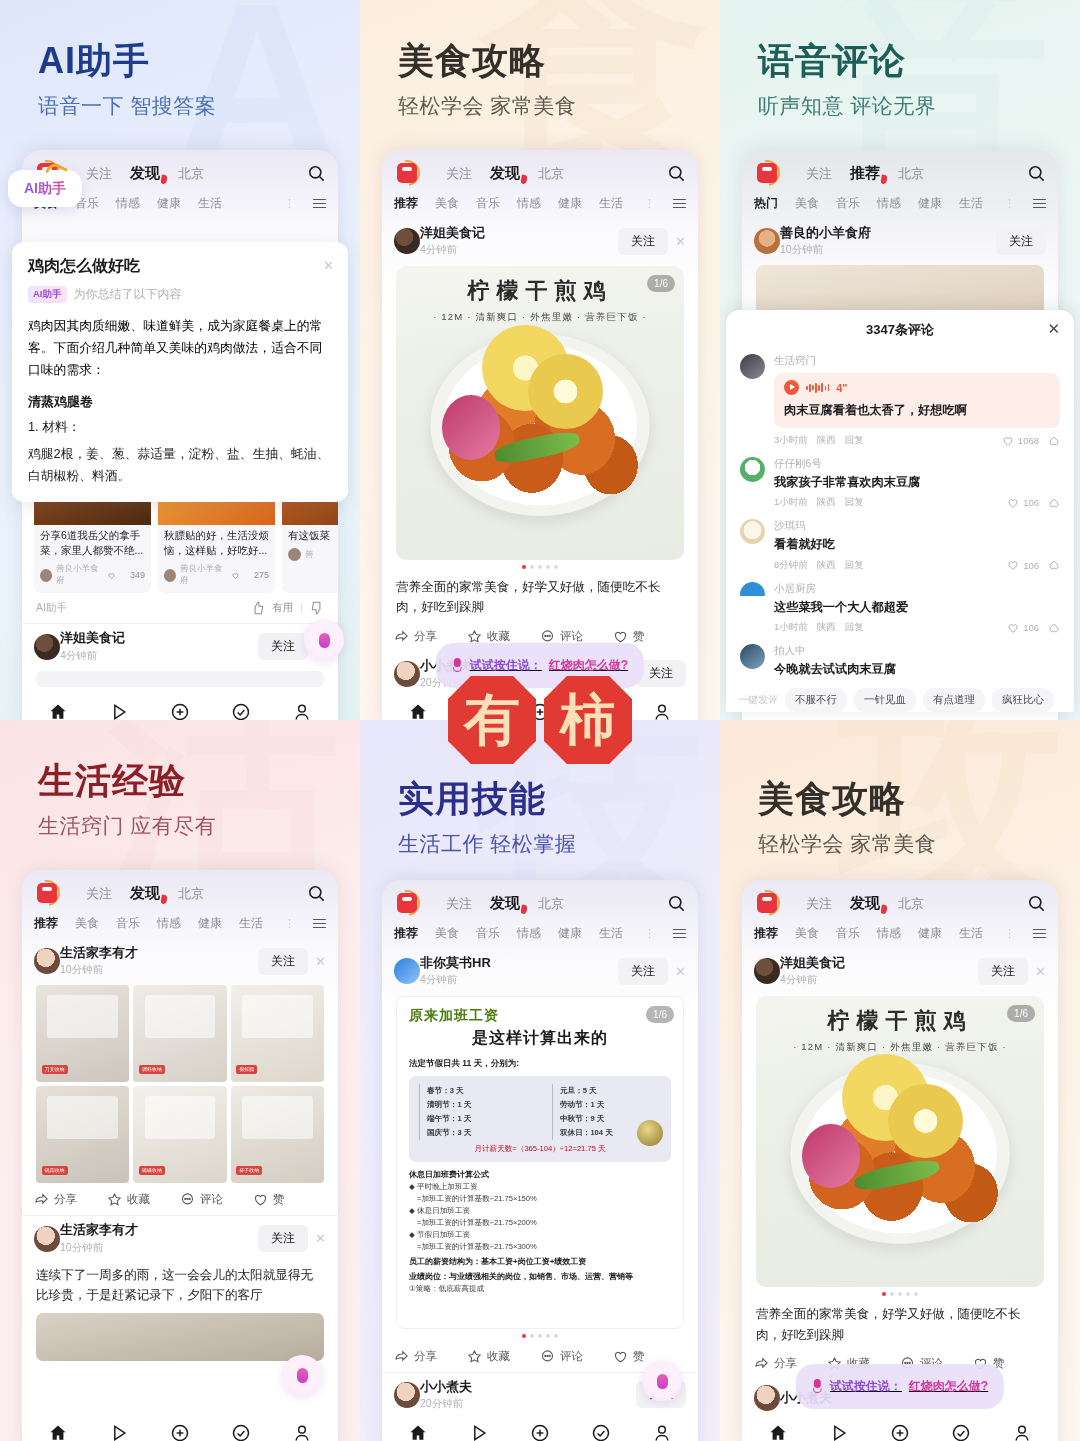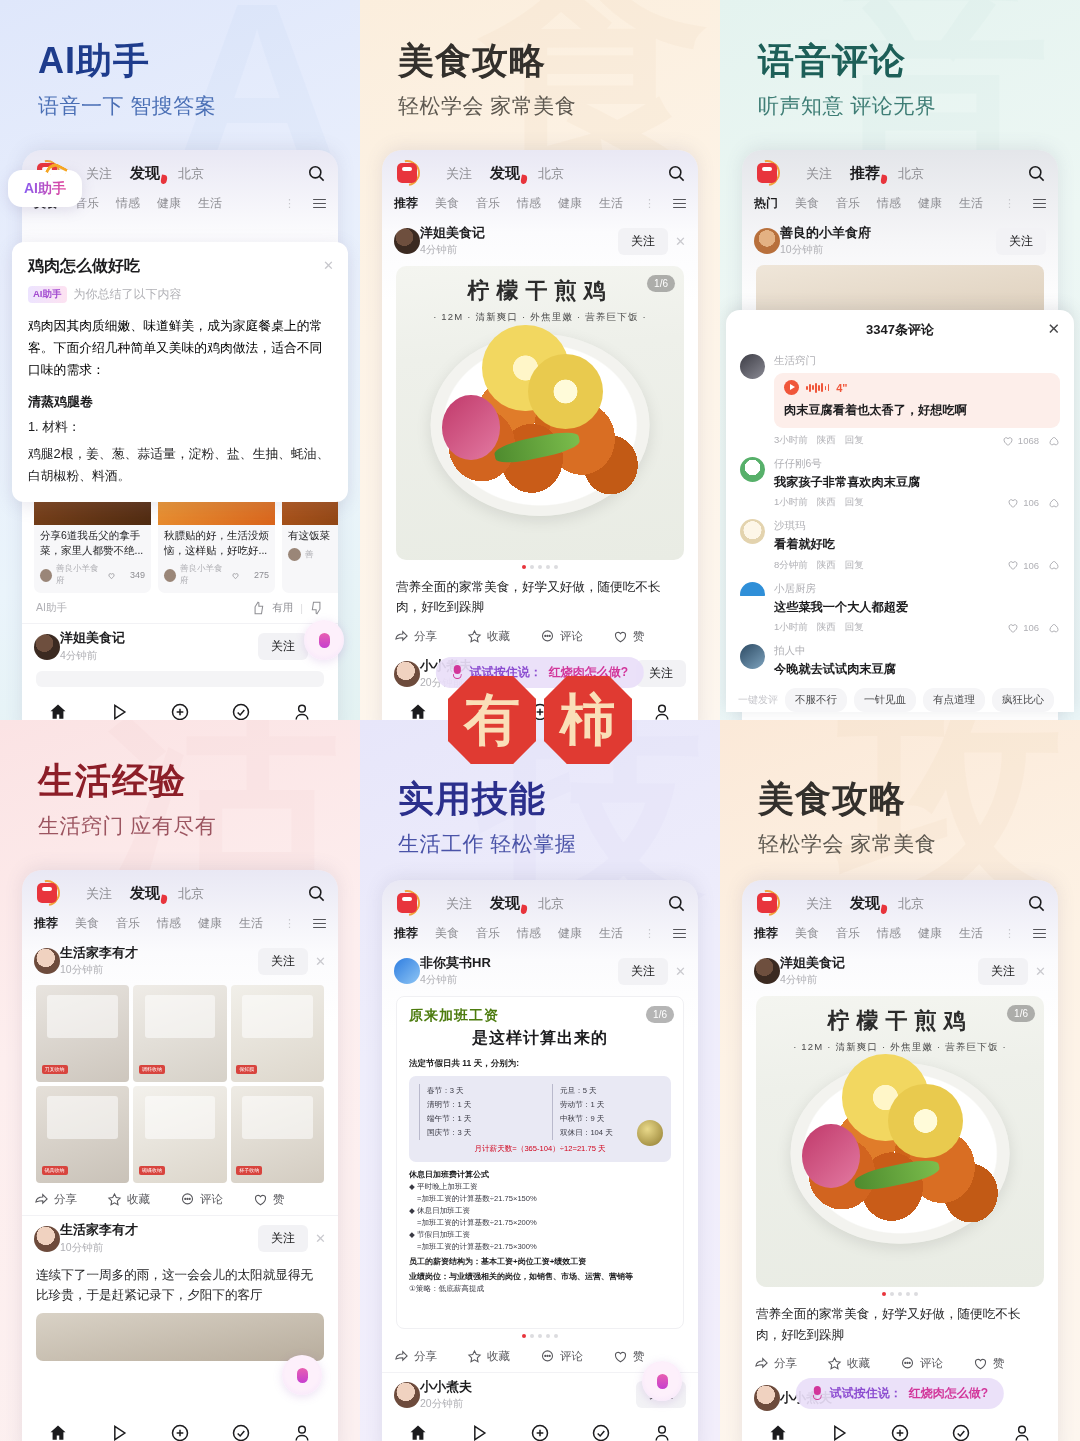--- a/index.html
+++ b/index.html
@@ -116,21 +116,21 @@
   .scallion { position:absolute; left:34%; top:58%; width: 30%; height: 7%; border-radius: 40%;
     background: linear-gradient(90deg,#4e8b2e,#7bbd4c); transform: rotate(-12deg); }
 
   
   .infocard { margin: 5px 14px 0; border-radius: 8px; background:#fff; flex:1; min-height:0; position:relative;
     border:1px solid #f0f0f3; overflow:hidden; padding: 10px 12px; }
   .ig-t1 { text-align:left; font-size: 14px; font-weight:700; color:#4d7c0f; letter-spacing:1px; }
   .ig-t2 { text-align:center; font-size: 16px; font-weight:700; color:#1c1c1e; letter-spacing:1px; margin-top:3px; }
   .ig-sub { font-size: 8.5px; font-weight:700; color:#222; margin-top: 9px; }
   .ig-box { margin-top: 6px; background: #e9e9f4; border-radius: 7px; padding: 8px 10px; position:relative; }
-  .ig-cols { display:flex; gap: 24px; }
+  .ig-cols { display:flex; gap: 24px; font-weight: bold; }
   .ig-cols ul { list-style:none; flex:1; }
   .ig-cols li { font-size: 7.6px; color:#3a3a44; line-height: 1.85; border-left:1px solid #b9b9cc; padding-left:7px; }
   .ig-form { font-size: 7.6px; color:#d0021b; margin-top:4px; text-align:center; }
   .coin { position:absolute; right:8px; bottom:16px; width: 26px; height: 26px; border-radius:50%;
     background: radial-gradient(circle at 40% 35%, #e9d98a, #8f7a2e); }
   .ig-lines { margin-top:7px; }
   .ig-lines .b { font-size: 8px; font-weight:700; color:#1c1c1e; margin-top: 4px; }
   .ig-lines .d { font-size: 7.6px; color:#3a3a44; margin-top: 2px; }
   .ig-lines .d.ind { padding-left: 8px; }
   .dotrow { display:flex; justify-content:center; gap:4px; padding: 5px 0 2px; }
@@ -145,22 +145,22 @@
   .pg3 { background: linear-gradient(160deg,#f1efe9,#ddd7cc); }
   .pg4 { background: linear-gradient(160deg,#e5e0d9,#c9c2b8); }
   .pg5 { background: linear-gradient(160deg,#f3f1ec,#dcd6cb); }
   .pg6 { background: linear-gradient(160deg,#eeebe4,#d3ccc1); }
   .photogrid div:after { content:""; position:absolute; left:12%; top:10%; width:76%; height:44%;
     background: rgba(255,255,255,.55); border-radius:3px; }
   .tagbox { position:absolute; left:6%; bottom:9%; background:#d8443e; color:#fff; font-size:5px; padding:1.5px 3px; border-radius:2px; z-index:2; }
 
   
   .voicepill { position:absolute; left: 50%; transform: translateX(-50%); bottom: 44px;
-    background: rgba(233,222,248,.92); border-radius: 18px; padding: 7px 16px;
-    display:flex; align-items:center; gap: 7px; font-size: 12px; font-weight:700; z-index: 12; white-space:nowrap; }
+    background: rgba(233,222,248,.92); border-radius: 18px; padding: 14px 16px;
+    display:flex; align-items:center; gap: 7px; font-size: 12px; font-weight:700; z-index: 12; white-space:nowrap;text-decoration:underline; }
   .voicepill .lbl { color:#8b4bd0; }
   .voicepill .qq { color:#d2359a; }
   .micdot { width: 11px; height: 15px; position: relative; }
   .micdot .cap { position:absolute; left:2px; top:0; width:7px; height:9px; border-radius:4px; background:#d2359a; }
   .micdot .st { position:absolute; left:1px; top:8.5px; width:9px; height:5px; border:1.6px solid #d2359a; border-top:none; border-radius:0 0 6px 6px; }
 
   .micfab { position:absolute; right: 16px; width: 40px; height: 40px; border-radius: 50%;
     background: radial-gradient(circle at 50% 45%, #fdf0fb 0 55%, #f3e2fa 100%);
     display:flex; align-items:center; justify-content:center; box-shadow: 0 2px 10px rgba(150,90,190,.18); z-index: 11; }
   .micfab .cap { width: 11px; height: 15px; border-radius: 6px; background: linear-gradient(180deg,#e85fb0,#c63fd0); }

